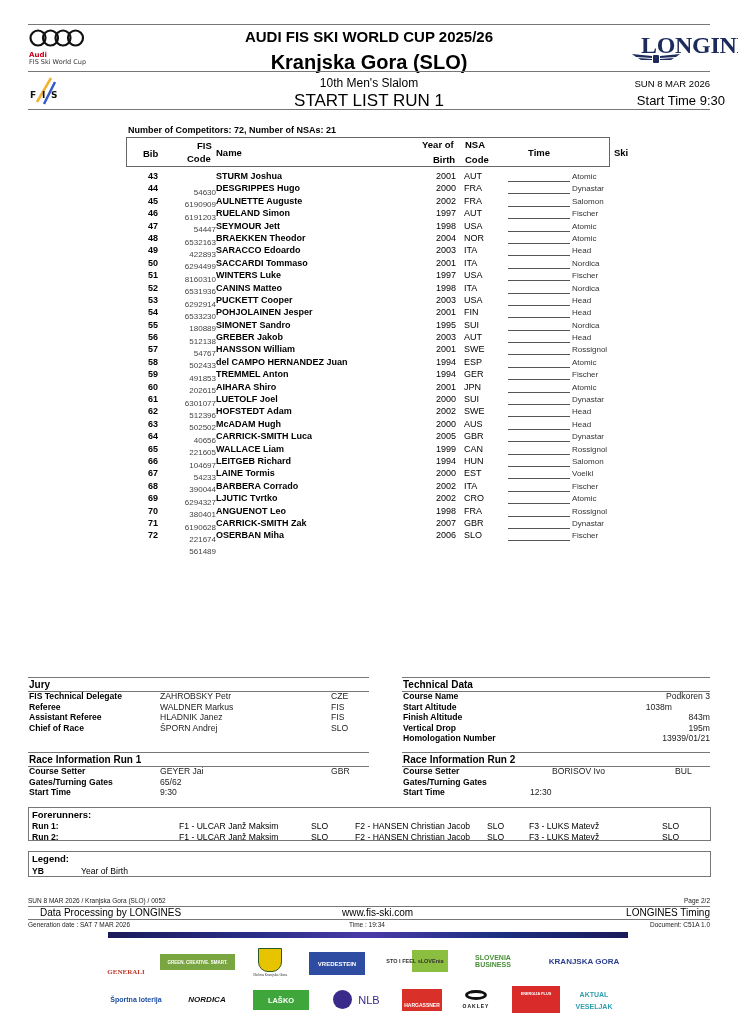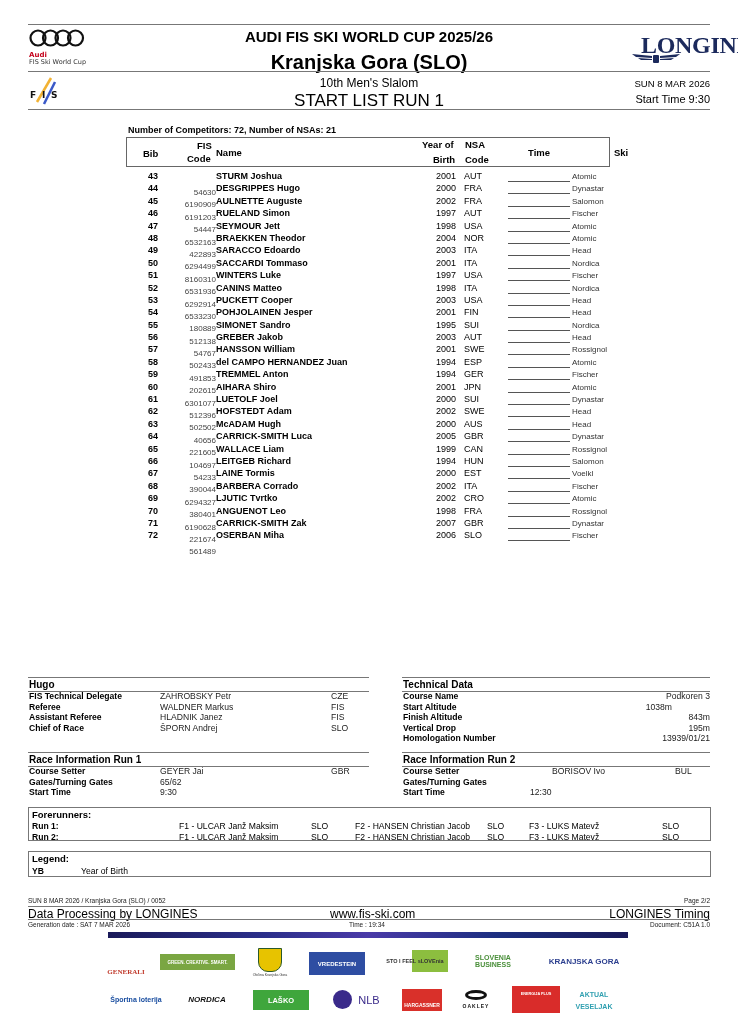--- a/index.html
+++ b/index.html
@@ -13,21 +13,21 @@
   .audi-txt { left: 29px; top: 51px; font-size: 7px; color: #c4001a; font-weight: bold; font-family: "DejaVu Sans", sans-serif; }
   .audi-sub { left: 29px; top: 58px; font-size: 6.5px; color: #333; font-family: "DejaVu Sans", sans-serif; }
   .event-title { left: 0; width: 738px; top: 28px; text-align: center; font-weight: bold; font-size: 15px; }
   .venue { left: 0; width: 738px; top: 51px; text-align: center; font-weight: bold; font-size: 20px; }
   .longines { left: 604px; top: 32px; font-family: "Liberation Serif", serif; font-weight: bold; font-size: 24px; color: #1c2a5c; letter-spacing: -0.3px; margin-left: 37px; }
   .longines-wings { left: 630px; top: 52px; width: 52px; height: 12px; }
   .fis-logo { left: 29px; top: 76px; width: 34px; height: 30px; }
   .race-name { left: 0; width: 738px; top: 76px; text-align: center; font-size: 12px; }
   .list-title { left: 0; width: 738px; top: 91px; text-align: center; font-size: 17px; }
   .race-date { right: 28px; top: 78px; font-size: 9.5px; text-align: right; }
-  .start-time { right: 28px; top: 93px; font-size: 11px; text-align: center; }
+  .start-time { right: 13px; top: 93px; font-size: 13px; text-align: center; }
 
   
   .competitors { left: 128px; top: 125px; font-size: 9px; font-weight: bold; }
   .thead-box { left: 126px; top: 137px; width: 484px; height: 30px; border: 1.3px solid #666; box-sizing: border-box; }
   .th { position: absolute; font-size: 9.5px; font-weight: bold; }
   .rows { left: 126px; top: 171px; width: 500px; }
   .row { position: relative; height: 12.4px; font-size: 9px; }
   .row span { position: absolute; top: 0; white-space: nowrap; }
   .c-bib { left: 12px; width: 20px; text-align: right; font-weight: bold; }
   .c-fis { left: 52px; width: 38px; text-align: right; color: #444; font-size: 8px; top: 1px !important; margin-top: 16px; }
@@ -42,21 +42,21 @@
   .kv { position: absolute; font-size: 8.6px; }
   .kv .k { position: absolute; left: 0; font-weight: bold; white-space: nowrap; }
   .kv .v { position: absolute; white-space: nowrap; color: #222; }
   .kv .n { position: absolute; white-space: nowrap; color: #222; }
 
   .box { position: absolute; border: 1.3px solid #777; box-sizing: border-box; }
   .fr { position: absolute; font-size: 8.6px; white-space: nowrap; }
 
   
   .foot-small { position: absolute; font-size: 6.5px; color: #222; }
-  .foot-mid { position: absolute; font-size: 12px; }
+  .foot-mid { position: absolute; font-size: 10px; margin-left: 12px; }
   .banner { left: 108px; top: 932px; width: 520px; height: 6px;
             background: linear-gradient(90deg, #1a1a5a 0%, #2b2f8a 30%, #4a3aa8 50%, #1c2f80 75%, #1a1a5a 100%); }
 
   
   .sp { position: absolute; font-size: 7px; text-align: center; box-sizing: border-box; display: flex; align-items: center; justify-content: center; font-weight: bold; }
 </style>
 </head>
 <body>
 
 <div class="hline" style="left:28px; top:24px; width:682px;"></div>
@@ -385,21 +385,21 @@
       <span class="c-fis">561489</span>
       <span class="c-name">OSERBAN Miha</span>
       <span class="c-yob">2006</span>
       <span class="c-nsa">SLO</span>
       <span class="c-time"></span>
       <span class="c-ski">Fischer</span>
     </div>
   </div>
 
 <div class="hline" style="left:28px; top:677px; width:341px;"></div>
-<div class="sec-title" style="left:29px; top:679px;">Hugo</div>
+<div class="sec-title" style="left:29px; top:679px;">Jury</div>
 <div class="hline" style="left:28px; top:691px; width:341px; border-top-width:1px;"></div>
 <div id="jury" class="abs" style="left:29px; top:691px; width:340px;">
     <div class="kv" style="left: 0px; top: 0px; width: 340px; height: 10px;">
       <span class="k">FIS Technical Delegate</span>
       <span class="v" style="left: 131px;">ZAHROBSKY Petr</span>
       <span class="n" style="left: 302px;">CZE</span>
     </div>
     <div class="kv" style="left: 0px; top: 10.5px; width: 340px; height: 10px;">
       <span class="k">Referee</span>
       <span class="v" style="left: 131px;">WALDNER Markus</span>

